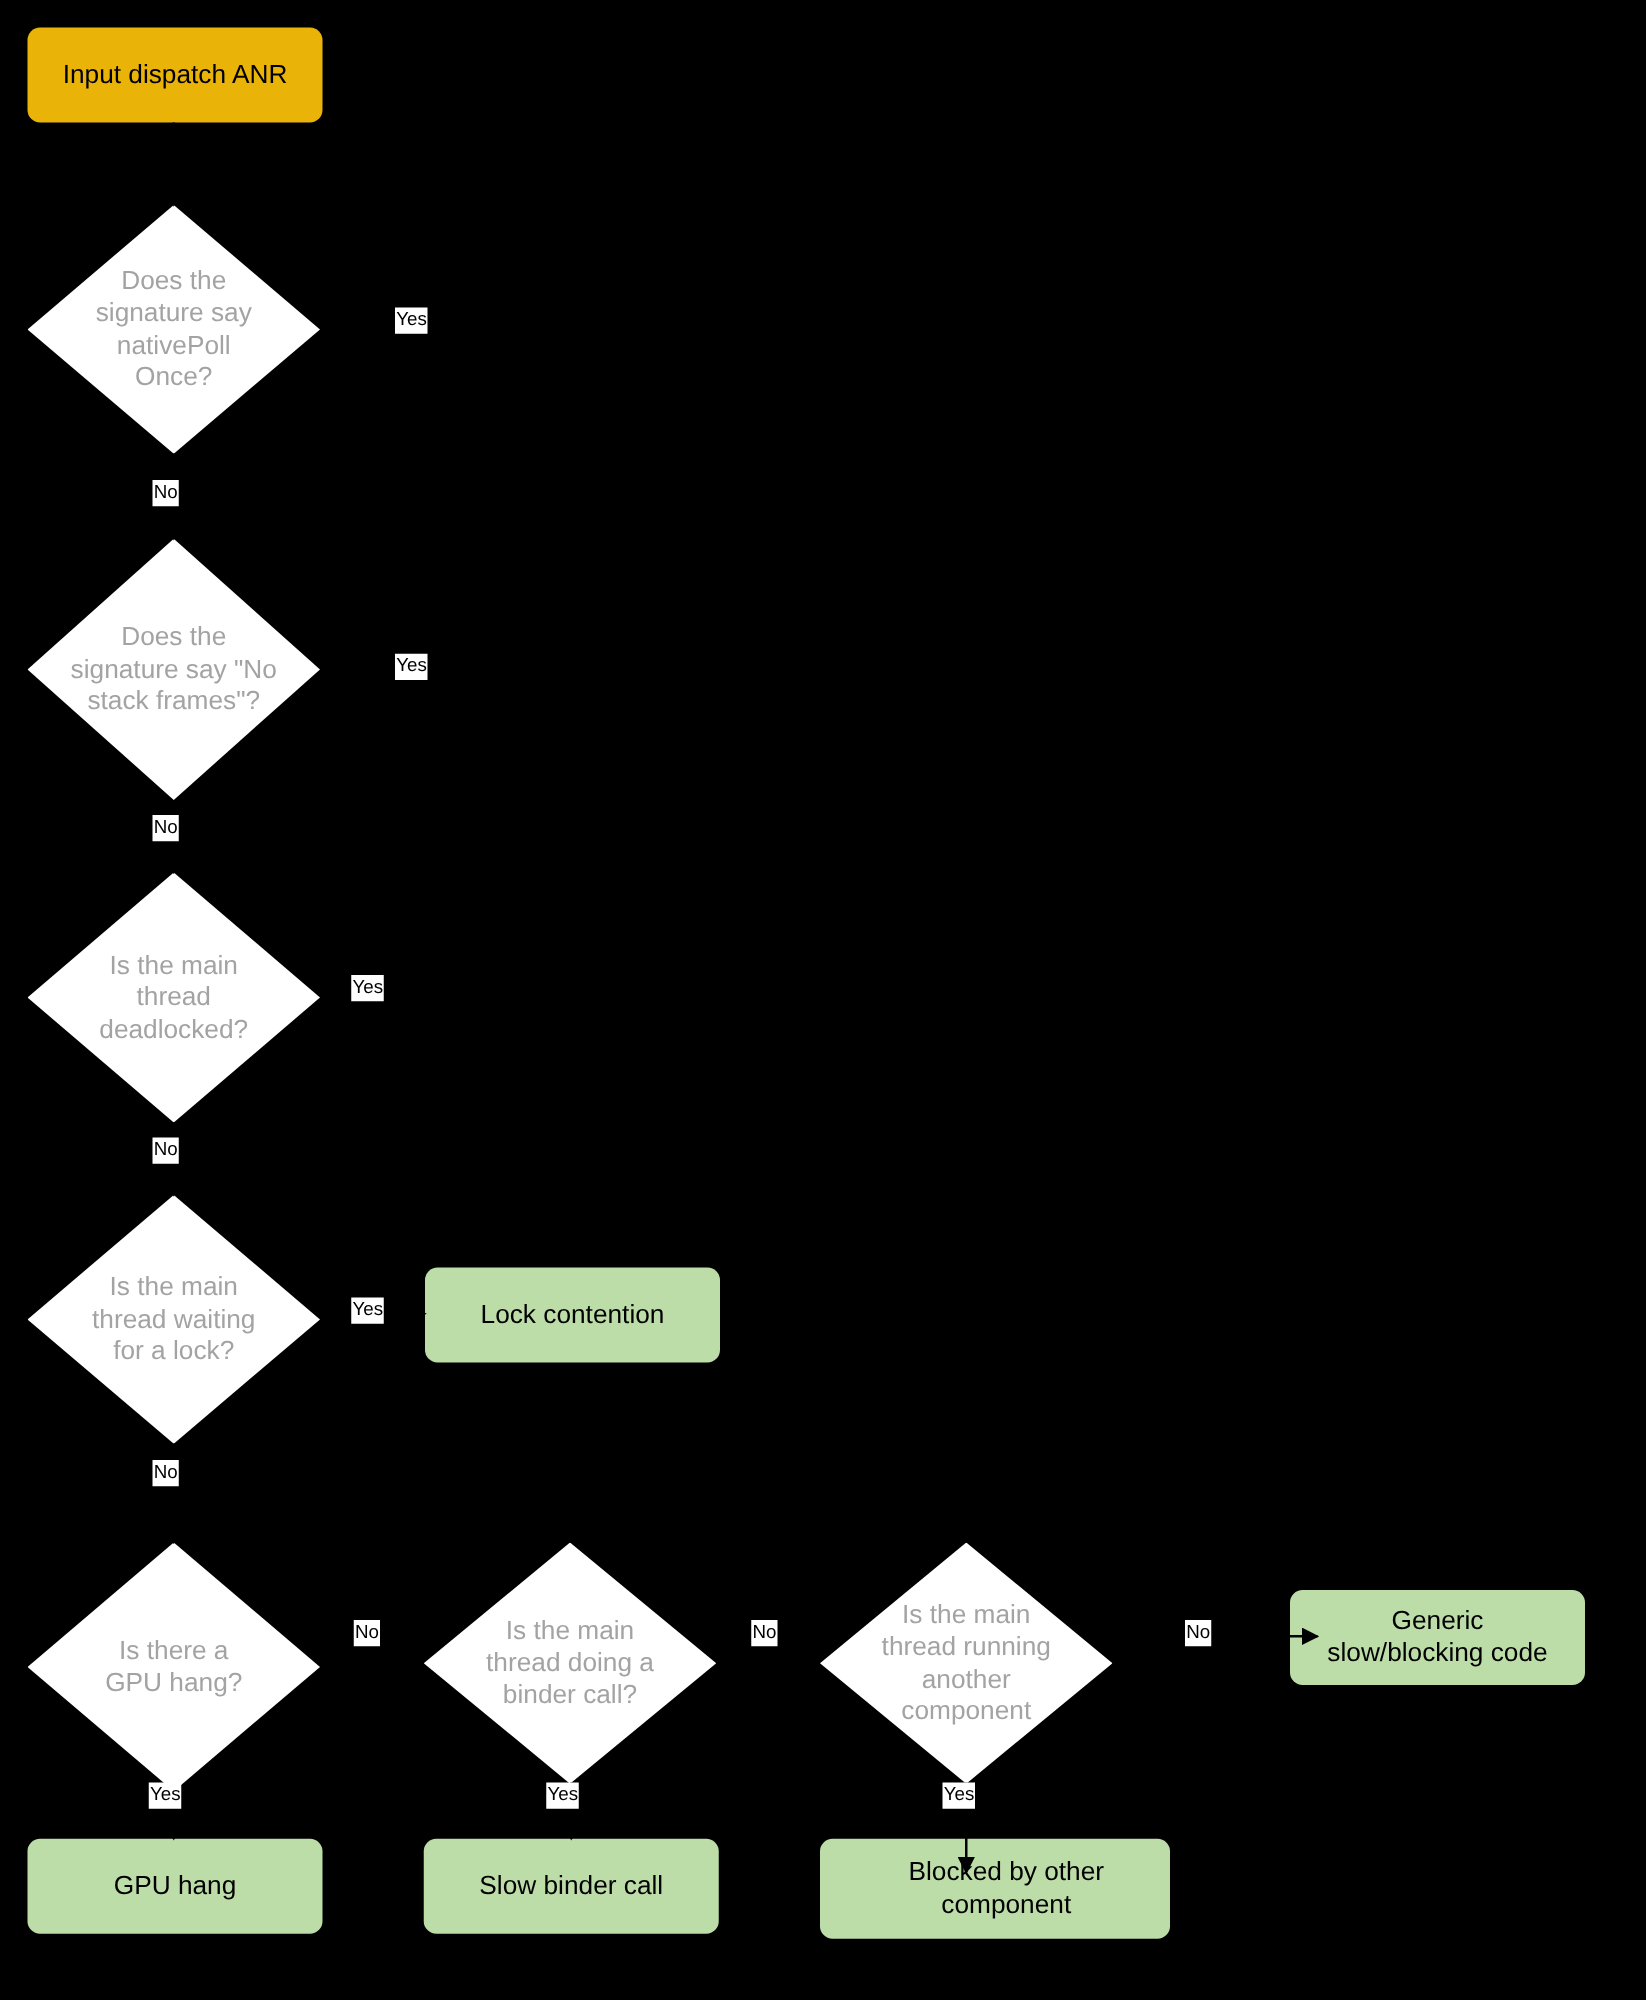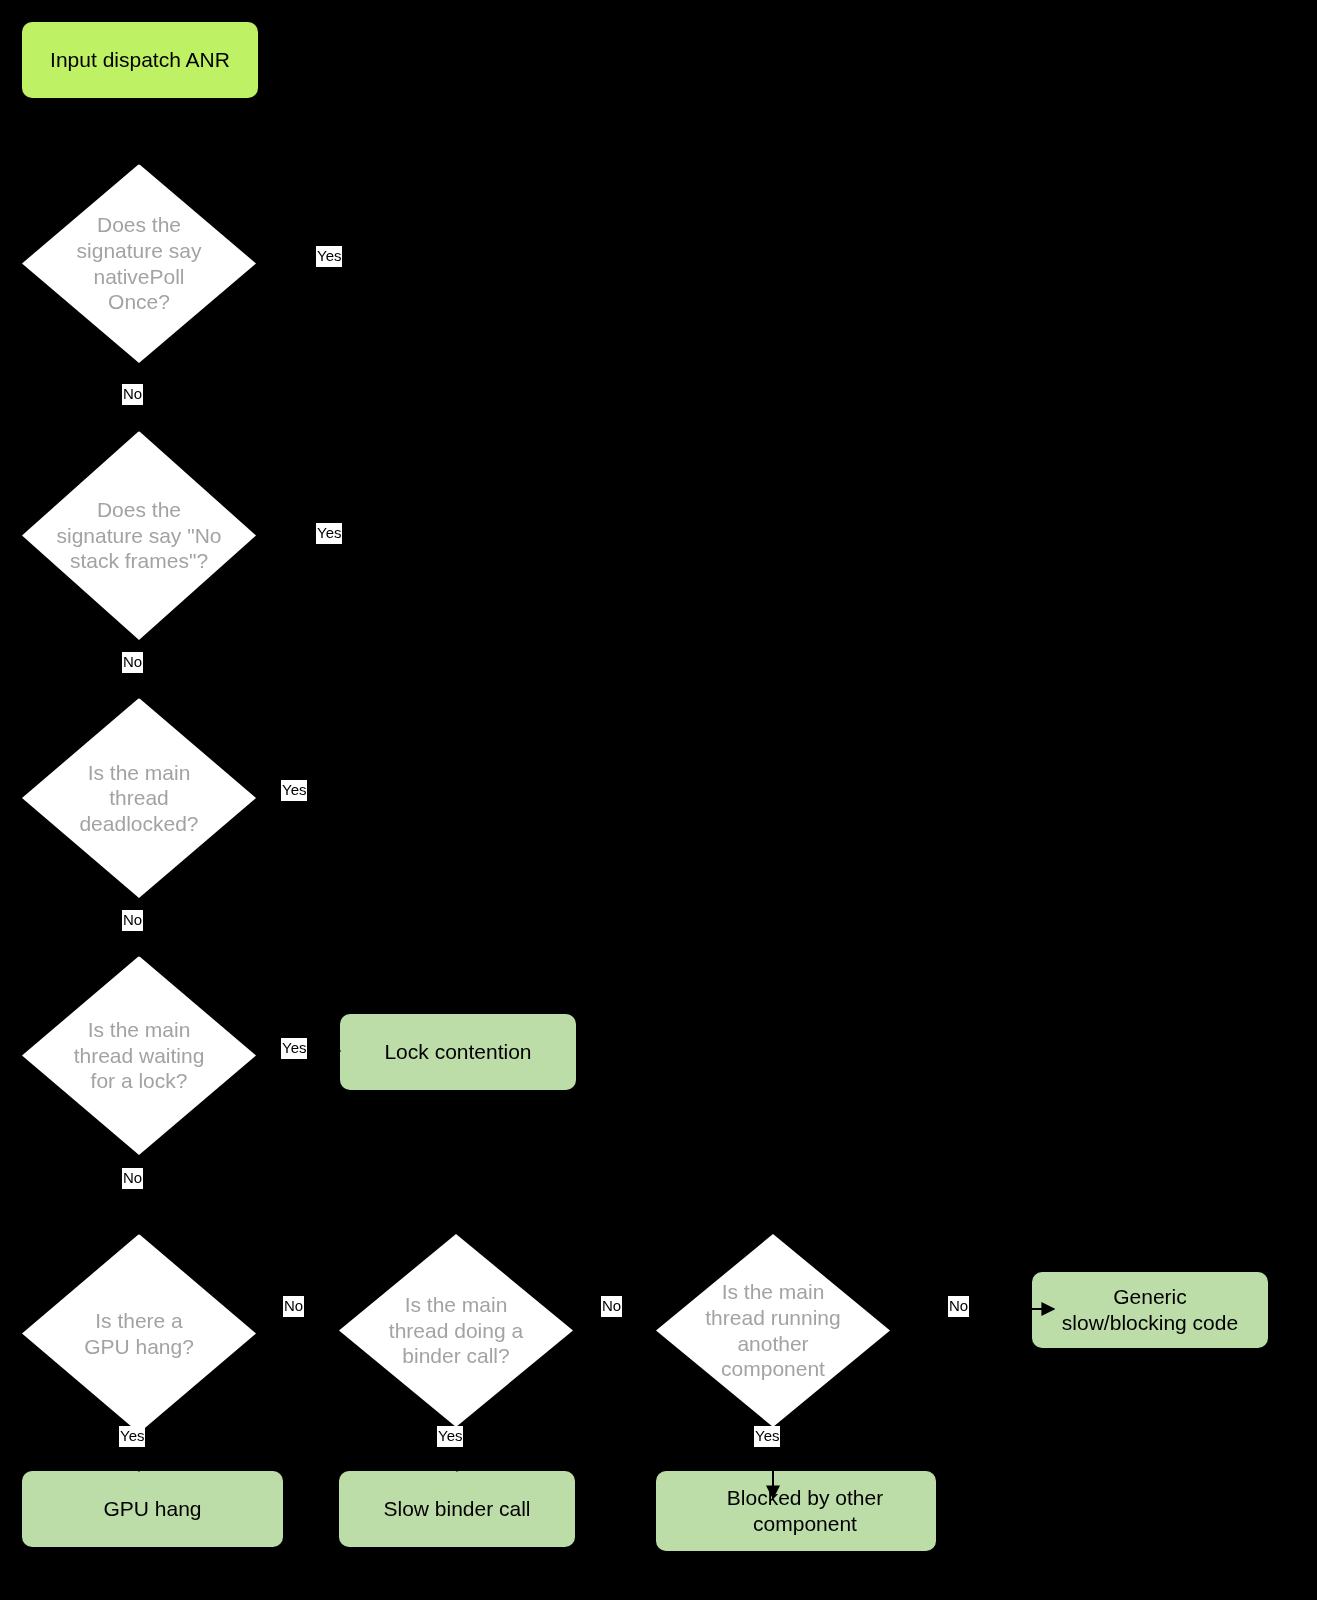--- a/index.html
+++ b/index.html
@@ -29,21 +29,21 @@
     color: #000000;
     line-height: 1.22;
   }
 
   .rect {
     border-radius: 10px;
     font-size: 21px;
     padding: 6px 10px;
     white-space: pre-line;
   }
-  .rect.start  { background: #bef264; }
+  .rect.start  { background: #eab308; }
   .rect.bad    { background: #fccccc; }
   .rect.good   { background: #bcdca8; }
 
   
   .diamond-wrap {
     position: absolute;
     display: flex;
     align-items: center;
     justify-content: center;
   }
@@ -160,21 +160,21 @@
   <div class="node rect good" style="left:340px; top:1014px; width:236px; height:76px;">Lock contention</div>
 
   <div class="diamond-wrap" style="left:22px; top:1234px; width:234px; height:199px;">
     <div class="diamond-shape"></div>
     <span class="diamond-label">Is there a
 GPU hang?</span>
   </div>
   <div class="edge-label" style="left:283px; top:1296px;">No</div>
   <div class="edge-label" style="left:119px; top:1426px;">Yes</div>
 
-  <div class="node rect good" style="left:22px; top:1471px; width:261px; height:76px;">GPU hang</div>
+  <div class="node rect good" style="left:22px; top:1471px; width:236px; height:76px;">GPU hang</div>
 
   <div class="diamond-wrap" style="left:339px; top:1234px; width:234px; height:193px;">
     <div class="diamond-shape"></div>
     <span class="diamond-label">Is the main
 thread doing a
 binder call?</span>
   </div>
   <div class="edge-label" style="left:601px; top:1296px;">No</div>
   <div class="edge-label" style="left:437px; top:1426px;">Yes</div>
 

